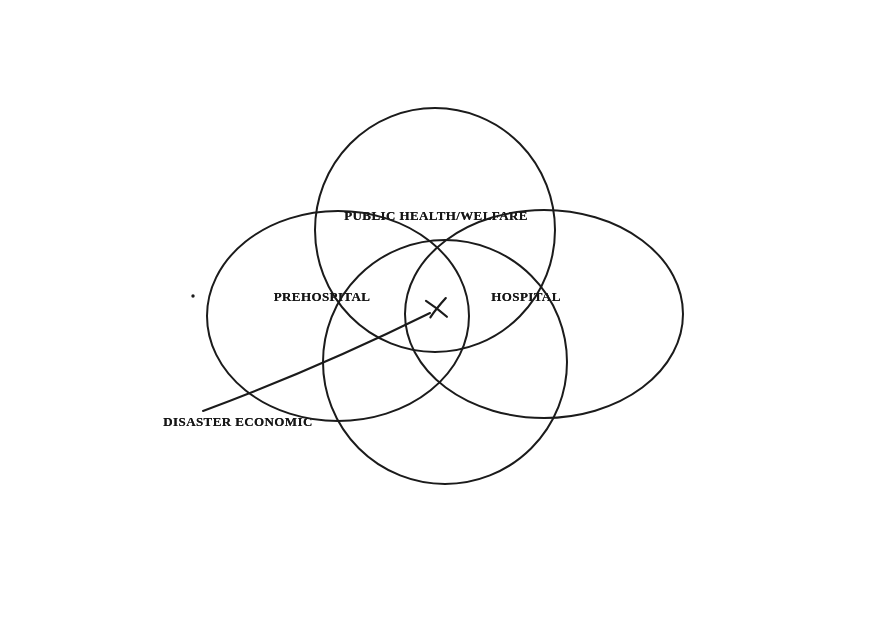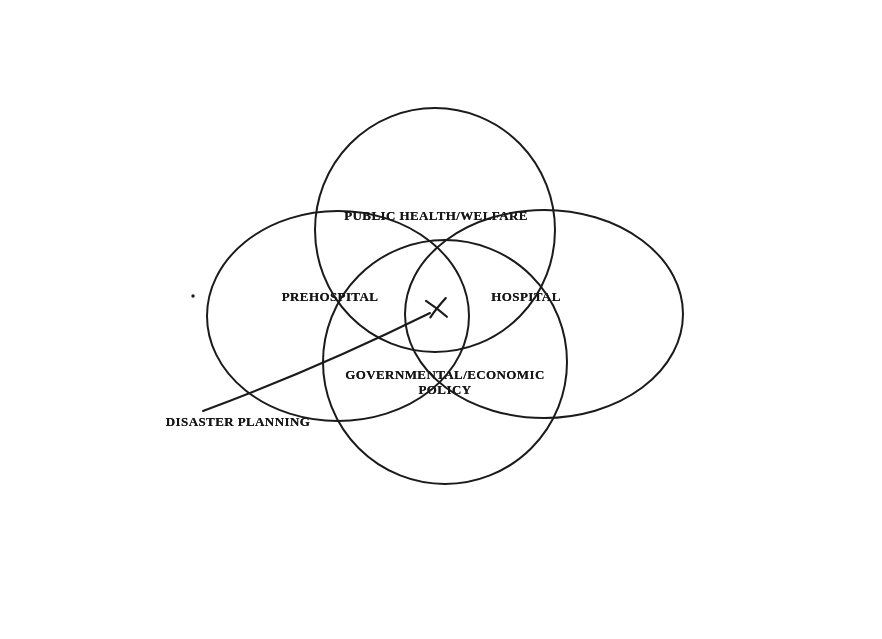--- a/index.html
+++ b/index.html
@@ -46,23 +46,19 @@
       <path d="M203,411 Q316.5,369 430,313" fill="none" stroke="#1b1b1b" stroke-width="2" stroke-linecap="round"></path>
       <path d="M426,300.85 Q437,308 446.9,316.8" fill="none" stroke="#1b1b1b" stroke-width="2.2" stroke-linecap="round"></path>
       <path d="M445.8,298.1 Q436,309 430.4,317.35" fill="none" stroke="#1b1b1b" stroke-width="2.2" stroke-linecap="round"></path>
       <circle cx="855" cy="33" r="1.7" fill="#1b1b1b"></circle>
       <circle cx="856" cy="59" r="1.7" fill="#1b1b1b"></circle>
       <circle cx="193" cy="296" r="1.7" fill="#1b1b1b"></circle>
     </svg>
 
   <div class="diagram-label" style="left: 436px; top: 215px;">PUBLIC HEALTH/WELFARE</div>
 
-  <div class="diagram-label" style="left: 330px; top: 296px;">PREHOSPITAL</div>
+  <div class="diagram-label" style="left: 322px; top: 296px;">PREHOSPITAL</div>
 
   <div class="diagram-label" style="left: 526px; top: 296px;">HOSPITAL</div>
 
-  <div class="diagram-label" style="left: 445px; top: 382px;">
-    <div>GOVERNMENTAL/ECONOMIC</div>
-    <div>POLICY</div>
-  </div>
 
-  <div class="diagram-label" style="left: 238px; top: 421px;">DISASTER PLANNING</div>
+  <div class="diagram-label" style="left: 238px; top: 421px;">DISASTER ECONOMIC</div>
 </div>
 
 </body></html>

